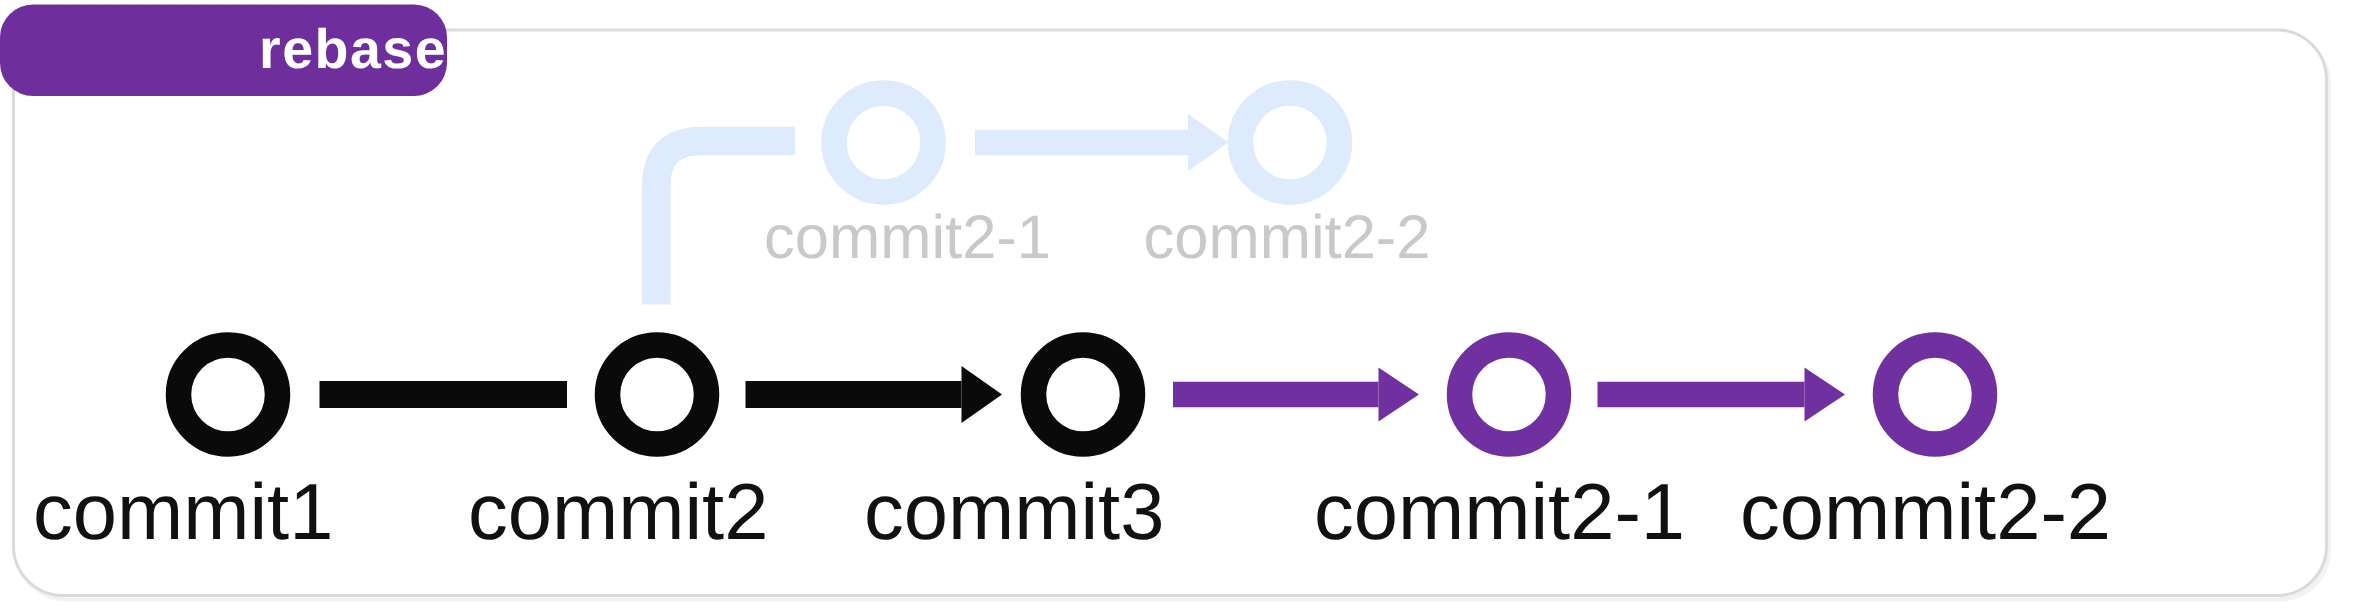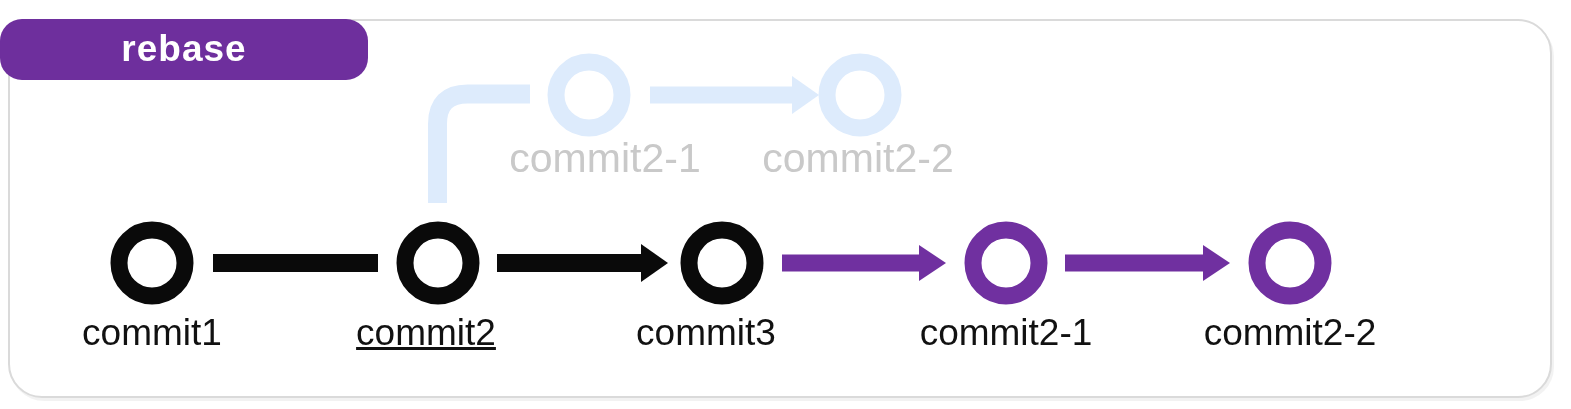--- a/index.html
+++ b/index.html
@@ -24,65 +24,63 @@
     height: 375px;
     background: #ffffff;
     border: 2px solid #dadada;
     border-radius: 34px;
     box-shadow: 2px 3px 0 rgba(0,0,0,0.05);
   }
   .badge {
     position: absolute;
     left: 0px;
     top: 3px;
-    width: 368px;
+    width: 298px;
     height: 61px;
     background: #6e2f9d;
     border-radius: 22px;
     color: #ffffff;
     font-size: 37px;
     font-weight: 700;
     letter-spacing: 1px;
-    text-align: center;
+    text-align: right;
     line-height: 59px;
     z-index: 5;
-    margin-top: 16px;
   }
   svg.graph {
     position: absolute;
     left: 0;
     top: 0;
     width: 1571px;
     height: 409px;
     z-index: 2;
   }
   .commit-label {
     position: absolute;
     width: 260px;
     top: 312px;
-    text-align: center;
-    font-size: 37px;
+    font-size: 53px;
     line-height: 1.15;
     color: #111111;
     z-index: 3;
     white-space: nowrap;
   }
   .ghost-label {
     position: absolute;
     width: 260px;
     top: 136px;
     text-align: center;
     font-size: 41px;
     line-height: 1.1;
     color: #c9c9c9;
     z-index: 3;
     white-space: nowrap;
   }
   .lbl-1 { left: 22px; }    
-  .lbl-2 { left: 296px; text-decoration: underline; }   
+  .lbl-2 { left: 312px; }   
   .lbl-3 { left: 576px; }   
   .lbl-4 { left: 876px; }   
   .lbl-5 { left: 1160px; }  
   .glbl-1 { left: 475px; }  
   .glbl-2 { left: 728px; }  
   .watermark {
     position: absolute;
     right: 44px;
     top: 368px;
     font-family: "DejaVu Sans Mono", monospace;

